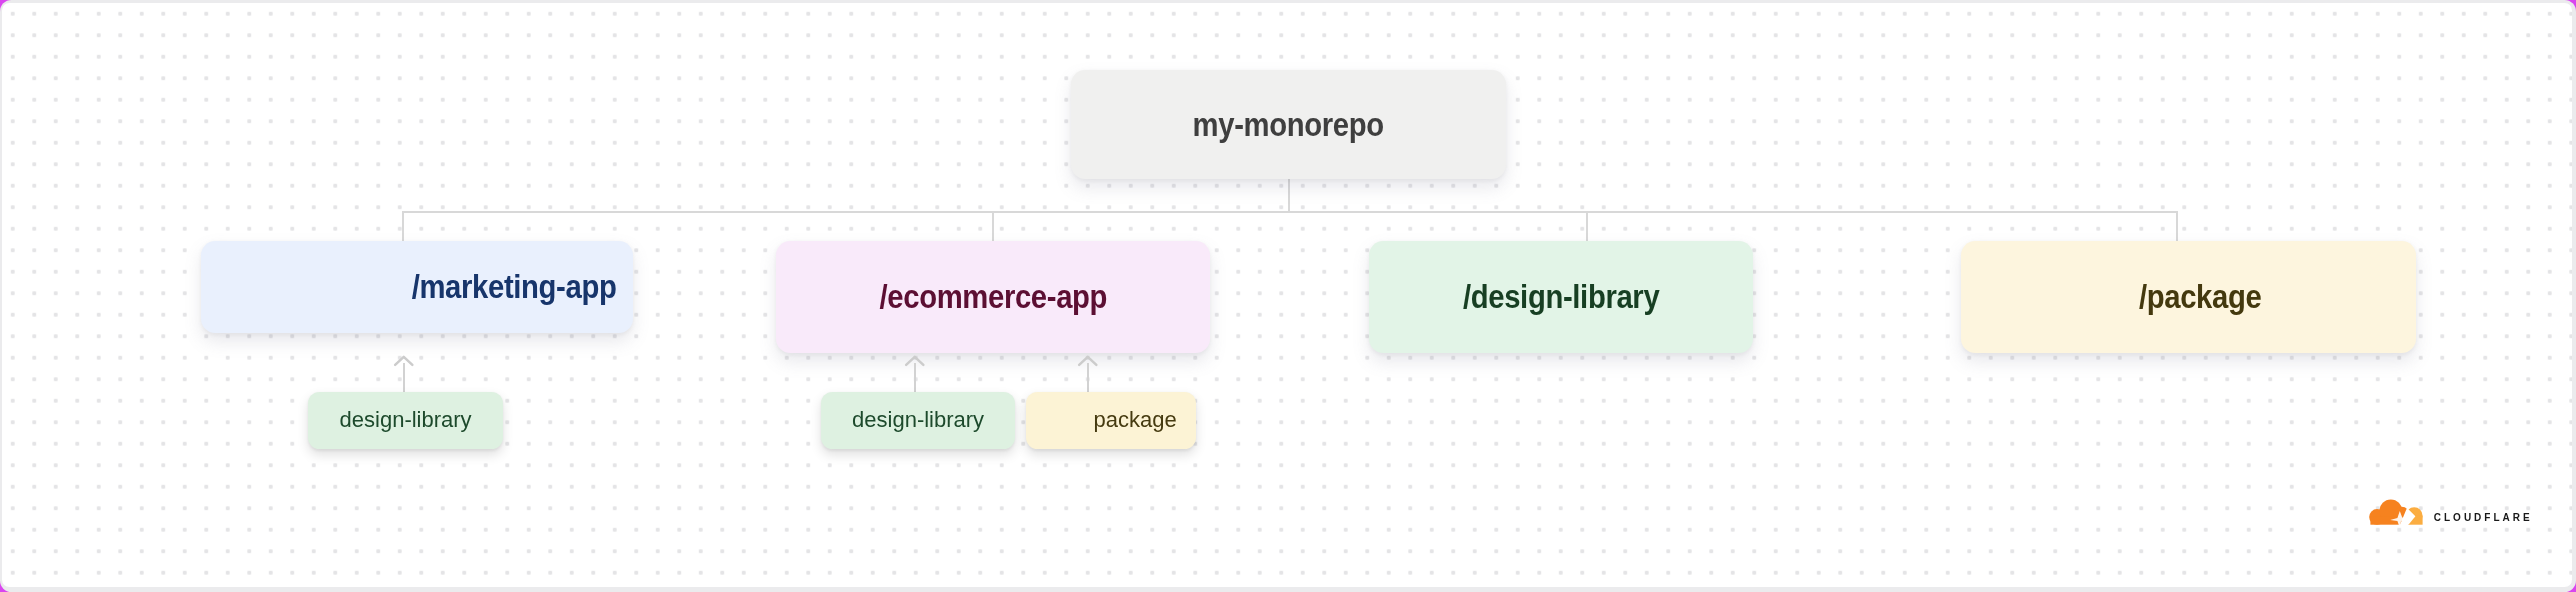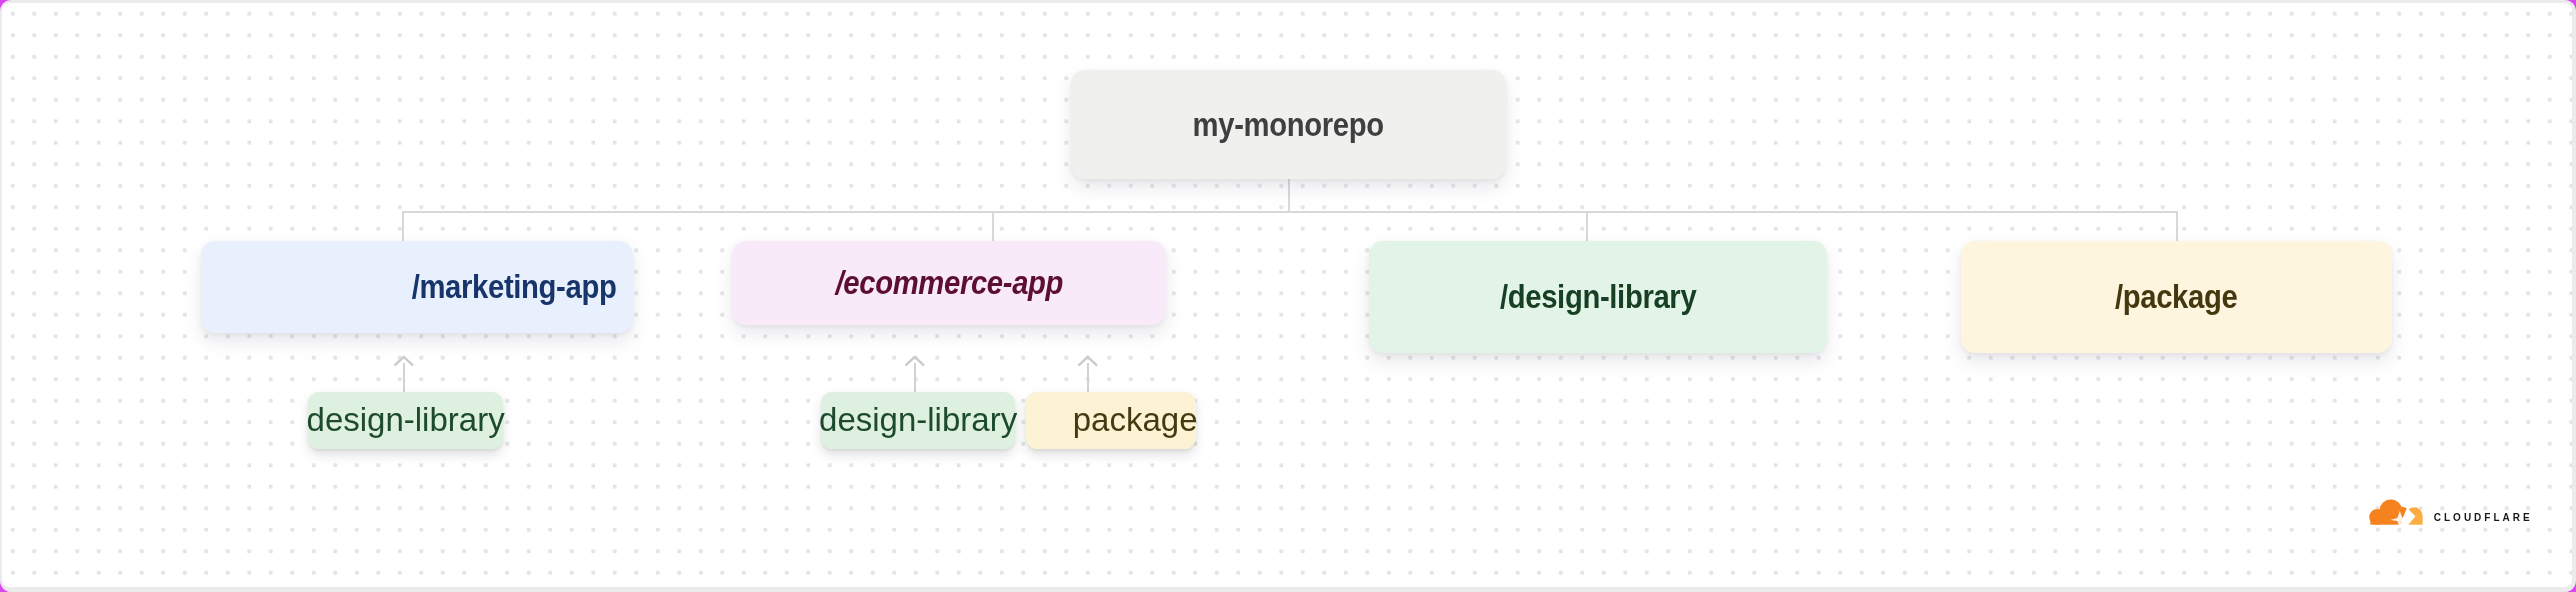--- a/index.html
+++ b/index.html
@@ -15,25 +15,25 @@
   
   .node{position:absolute;display:flex;align-items:center;justify-content:center;
         border-radius:14.3px;
         box-shadow:0 8.6px 17px rgba(120,120,145,.16),0 1.4px 4.3px rgba(0,0,0,.05);}
   .node .lbl{font-weight:700;font-size:34px;letter-spacing:-0.4px;white-space:nowrap;
              transform:scaleX(.86);}
   .n-gray {background:#f0f0ef;color:#3f3f3f;}
   .n-blue {background:#e9f0fd;color:#17356b;}
   .n-pink {background:#f9eafa;color:#5c0f33;}
   .n-green{background:#e2f4e7;color:#173f23;}
-  .n-cream{background:#fdf5de;color:#44390e;}
+  .n-cream{background:#fdf5de;color:#44390e;padding-left:24px;}
   
   .tag{position:absolute;top:389px;height:57px;border-radius:11.4px;
        display:flex;align-items:center;justify-content:center;
-       font-size:33px;white-space:nowrap;
+       font-size:22px;white-space:nowrap;
        box-shadow:0 5.7px 11.4px rgba(0,0,0,.12),0 1.4px 2.9px rgba(0,0,0,.06);}
   .t-green{background:#def1e1;color:#1d4a2c;}
   .t-cream{background:#fcf3d5;color:#453a10;}
   
   .arrow-line{position:absolute;width:2.1px;background:#d2d2d2;}
   .arrow-head{position:absolute;width:21.5px;height:13px;}
   
   .logo{position:absolute;left:2363px;top:492px;display:flex;align-items:flex-end;}
   .logo-icon{width:63px;height:33px;display:block;}
   .wordmark{font-weight:700;font-size:10px;letter-spacing:3px;color:#191919;
@@ -53,24 +53,24 @@
       <div class="tline" style="left:1584px;top:209px;width:2.1px;height:30px;"></div>
       <div class="tline" style="left:2174px;top:209px;width:2.1px;height:30px;"></div>
 
       <div class="node n-gray" style="left:1069px;top:67px;width:435px;height:109px;">
         <span class="lbl">my-monorepo</span>
       </div>
 
       <div class="node n-blue" style="left:199px;top:238px;width:432px;height:92px;justify-content:flex-end;">
         <span class="lbl">/marketing-app</span>
       </div>
-      <div class="node n-pink" style="left:730px;top:238px;width:434px;height:84px;font-style:italic;">
+      <div class="node n-pink" style="left:774px;top:238px;width:434px;height:112px;">
         <span class="lbl">/ecommerce-app</span>
       </div>
-      <div class="node n-green" style="left:1367px;top:238px;width:458px;height:112px;">
+      <div class="node n-green" style="left:1367px;top:238px;width:384px;height:112px;">
         <span class="lbl">/design-library</span>
       </div>
       <div class="node n-cream" style="left:1959px;top:238px;width:431px;height:112px;">
         <span class="lbl">/package</span>
       </div>
 
       <svg class="arrow-head" style="left:391px;top:351px;" viewBox="0 0 30 18">
         <path d="M3 15 L15 4 L27 15" fill="none" stroke="#cccccc" stroke-width="3.5" stroke-linecap="round" stroke-linejoin="round"></path>
       </svg>
       <div class="arrow-line" style="left:401px;top:360px;height:30px;"></div>

